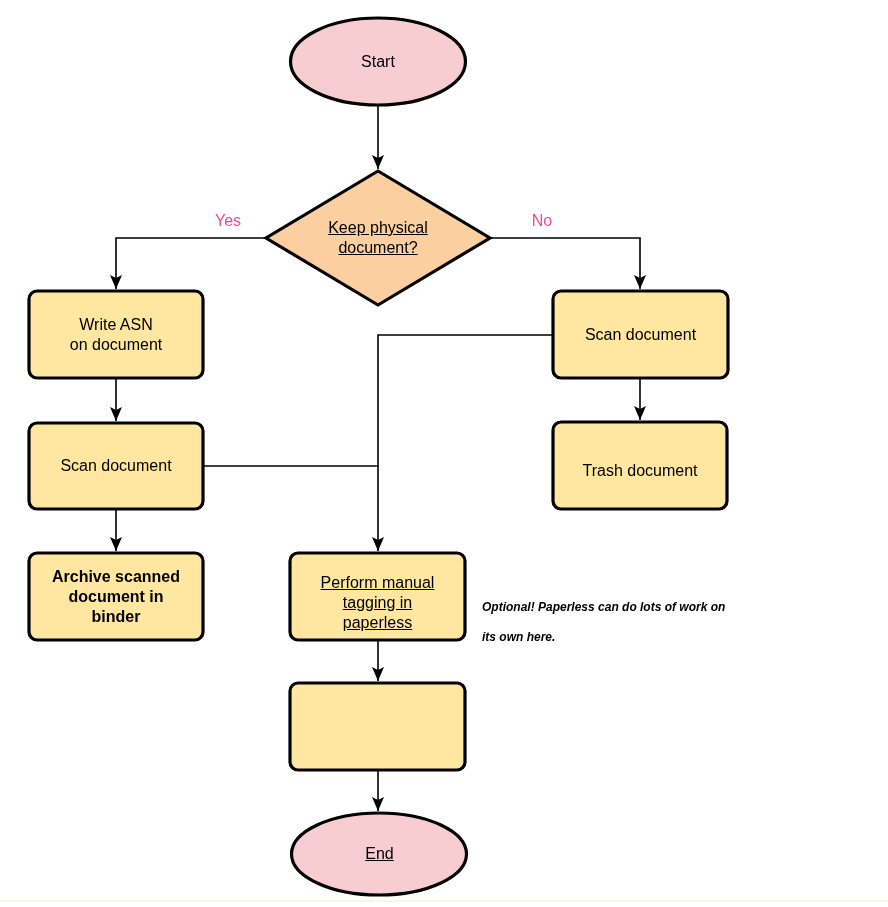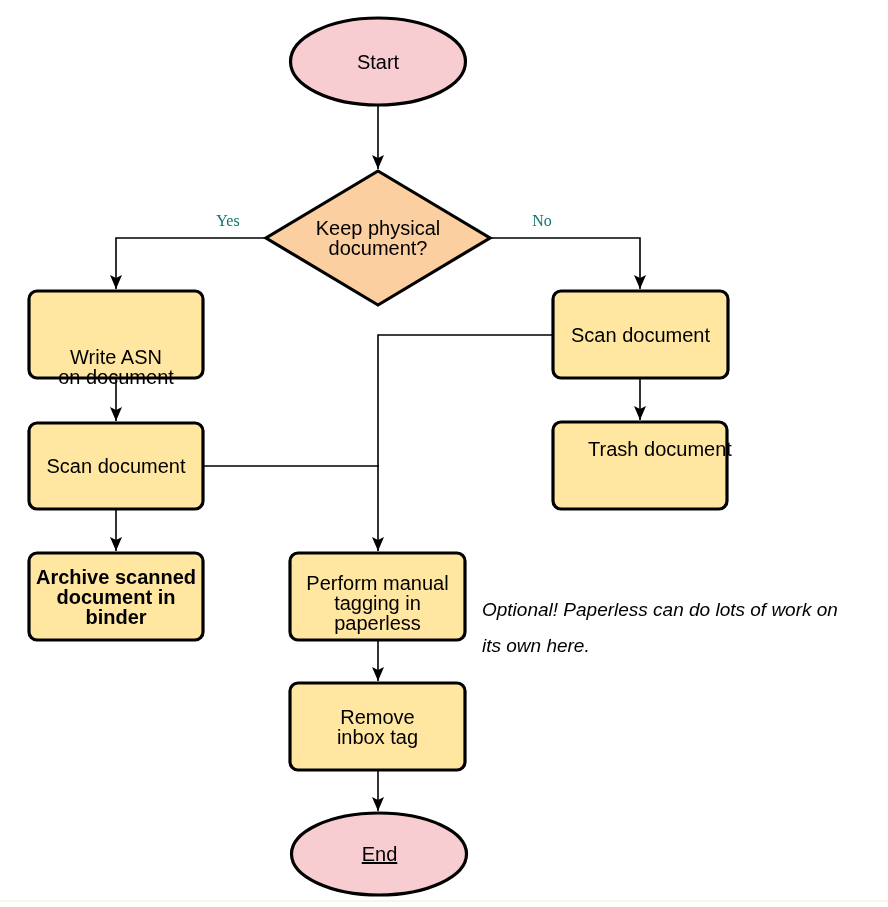--- a/index.html
+++ b/index.html
@@ -36,44 +36,44 @@
   .shape-terminal { fill: var(--terminal-fill, #f8cdd1); }
   .shape-decision { fill: var(--decision-fill, #fbcfa0); }
   .shape-process  { fill: var(--process-fill, #ffe6a1); }
   .nlabel {
     position: absolute;
     display: flex;
     align-items: center;
     justify-content: center;
     text-align: center;
     white-space: pre-line;
-    font-size: 20px;
+    font-size: 16px;
     line-height: 20px;
     color: #000;
   }
   .elabel {
     position: absolute;
     display: flex;
     align-items: center;
     justify-content: center;
     text-align: center;
     font-size: 16px;
-    color: #0f766e;
-    font-family: Liberation Serif, serif;
+    color: #ec4899;
   }
   .note {
     position: absolute;
     left: 482px;
     top: 592px;
     width: 404px;
-    font-size: 19px;
+    font-size: 12px;
     font-style: italic;
-    line-height: 36px;
+    line-height: 30px;
     white-space: pre-line;
     color: #000;
+    font-weight: bold;
   }
   .bottom-rule {
     position: absolute;
     left: 0;
     top: 900px;
     width: 888px;
     height: 2px;
     background: var(--bottom-rule, #f8f6ec);
   }
 </style>
@@ -110,35 +110,33 @@
       <rect class="shape shape-process" x="29" y="553" width="174" height="87" rx="8"></rect>
       <rect class="shape shape-process" x="553" y="291" width="175" height="87" rx="8"></rect>
       <rect class="shape shape-process" x="553" y="422" width="174" height="87" rx="8"></rect>
       <rect class="shape shape-process" x="290" y="553" width="175" height="87" rx="8"></rect>
       <rect class="shape shape-process" x="290" y="683" width="175" height="87" rx="8"></rect>
       <ellipse class="shape shape-terminal" cx="379" cy="854" rx="87.5" ry="41"></ellipse>
     </g>
   </svg>
 
   <div class="nlabel" style="left:290px; top:18px; width:176px; height:87px;">Start</div>
-  <div class="nlabel" style="left:286px; top:172px; width:184px; height:132px;">Keep physical
+  <div class="nlabel" style="left:286px; top:172px; width:184px; height:132px;text-decoration:underline;">Keep physical
 document?</div>
-  <div class="nlabel" style="left:29px; top:291px; width:174px; height:87px;margin-top:32px;">Write ASN
+  <div class="nlabel" style="left:29px; top:291px; width:174px; height:87px;">Write ASN
 on document</div>
   <div class="nlabel" style="left:29px; top:423px; width:174px; height:86px;">Scan document</div>
   <div class="nlabel" style="left:29px; top:553px; width:174px; height:87px;font-weight:bold;">Archive scanned
 document in
 binder</div>
   <div class="nlabel" style="left:553px; top:291px; width:175px; height:87px;">Scan document</div>
-  <div class="nlabel" style="left:553px; top:400px; width:174px; height:97px;margin-left:20px;">Trash document</div>
-  <div class="nlabel" style="left:290px; top:553px; width:175px; height:100px;">Perform manual
+  <div class="nlabel" style="left:553px; top:422px; width:174px; height:97px;">Trash document</div>
+  <div class="nlabel" style="left:290px; top:553px; width:175px; height:100px;text-decoration:underline;">Perform manual
 tagging in
 paperless</div>
-  <div class="nlabel" style="left:290px; top:683px; width:175px; height:87px;">Remove
-inbox tag</div>
   <div class="nlabel" style="left:292px; top:813px; width:175px; height:82px;text-decoration:underline;">End</div>
 
   <div class="elabel" style="left:198px; top:209px; width:60px; height:24px;">Yes</div>
   <div class="elabel" style="left:512px; top:209px; width:60px; height:24px;">No</div>
 
   <div class="note">Optional! Paperless can do lots of work on
 its own here.</div>
 
   <div class="bottom-rule"></div>
 

